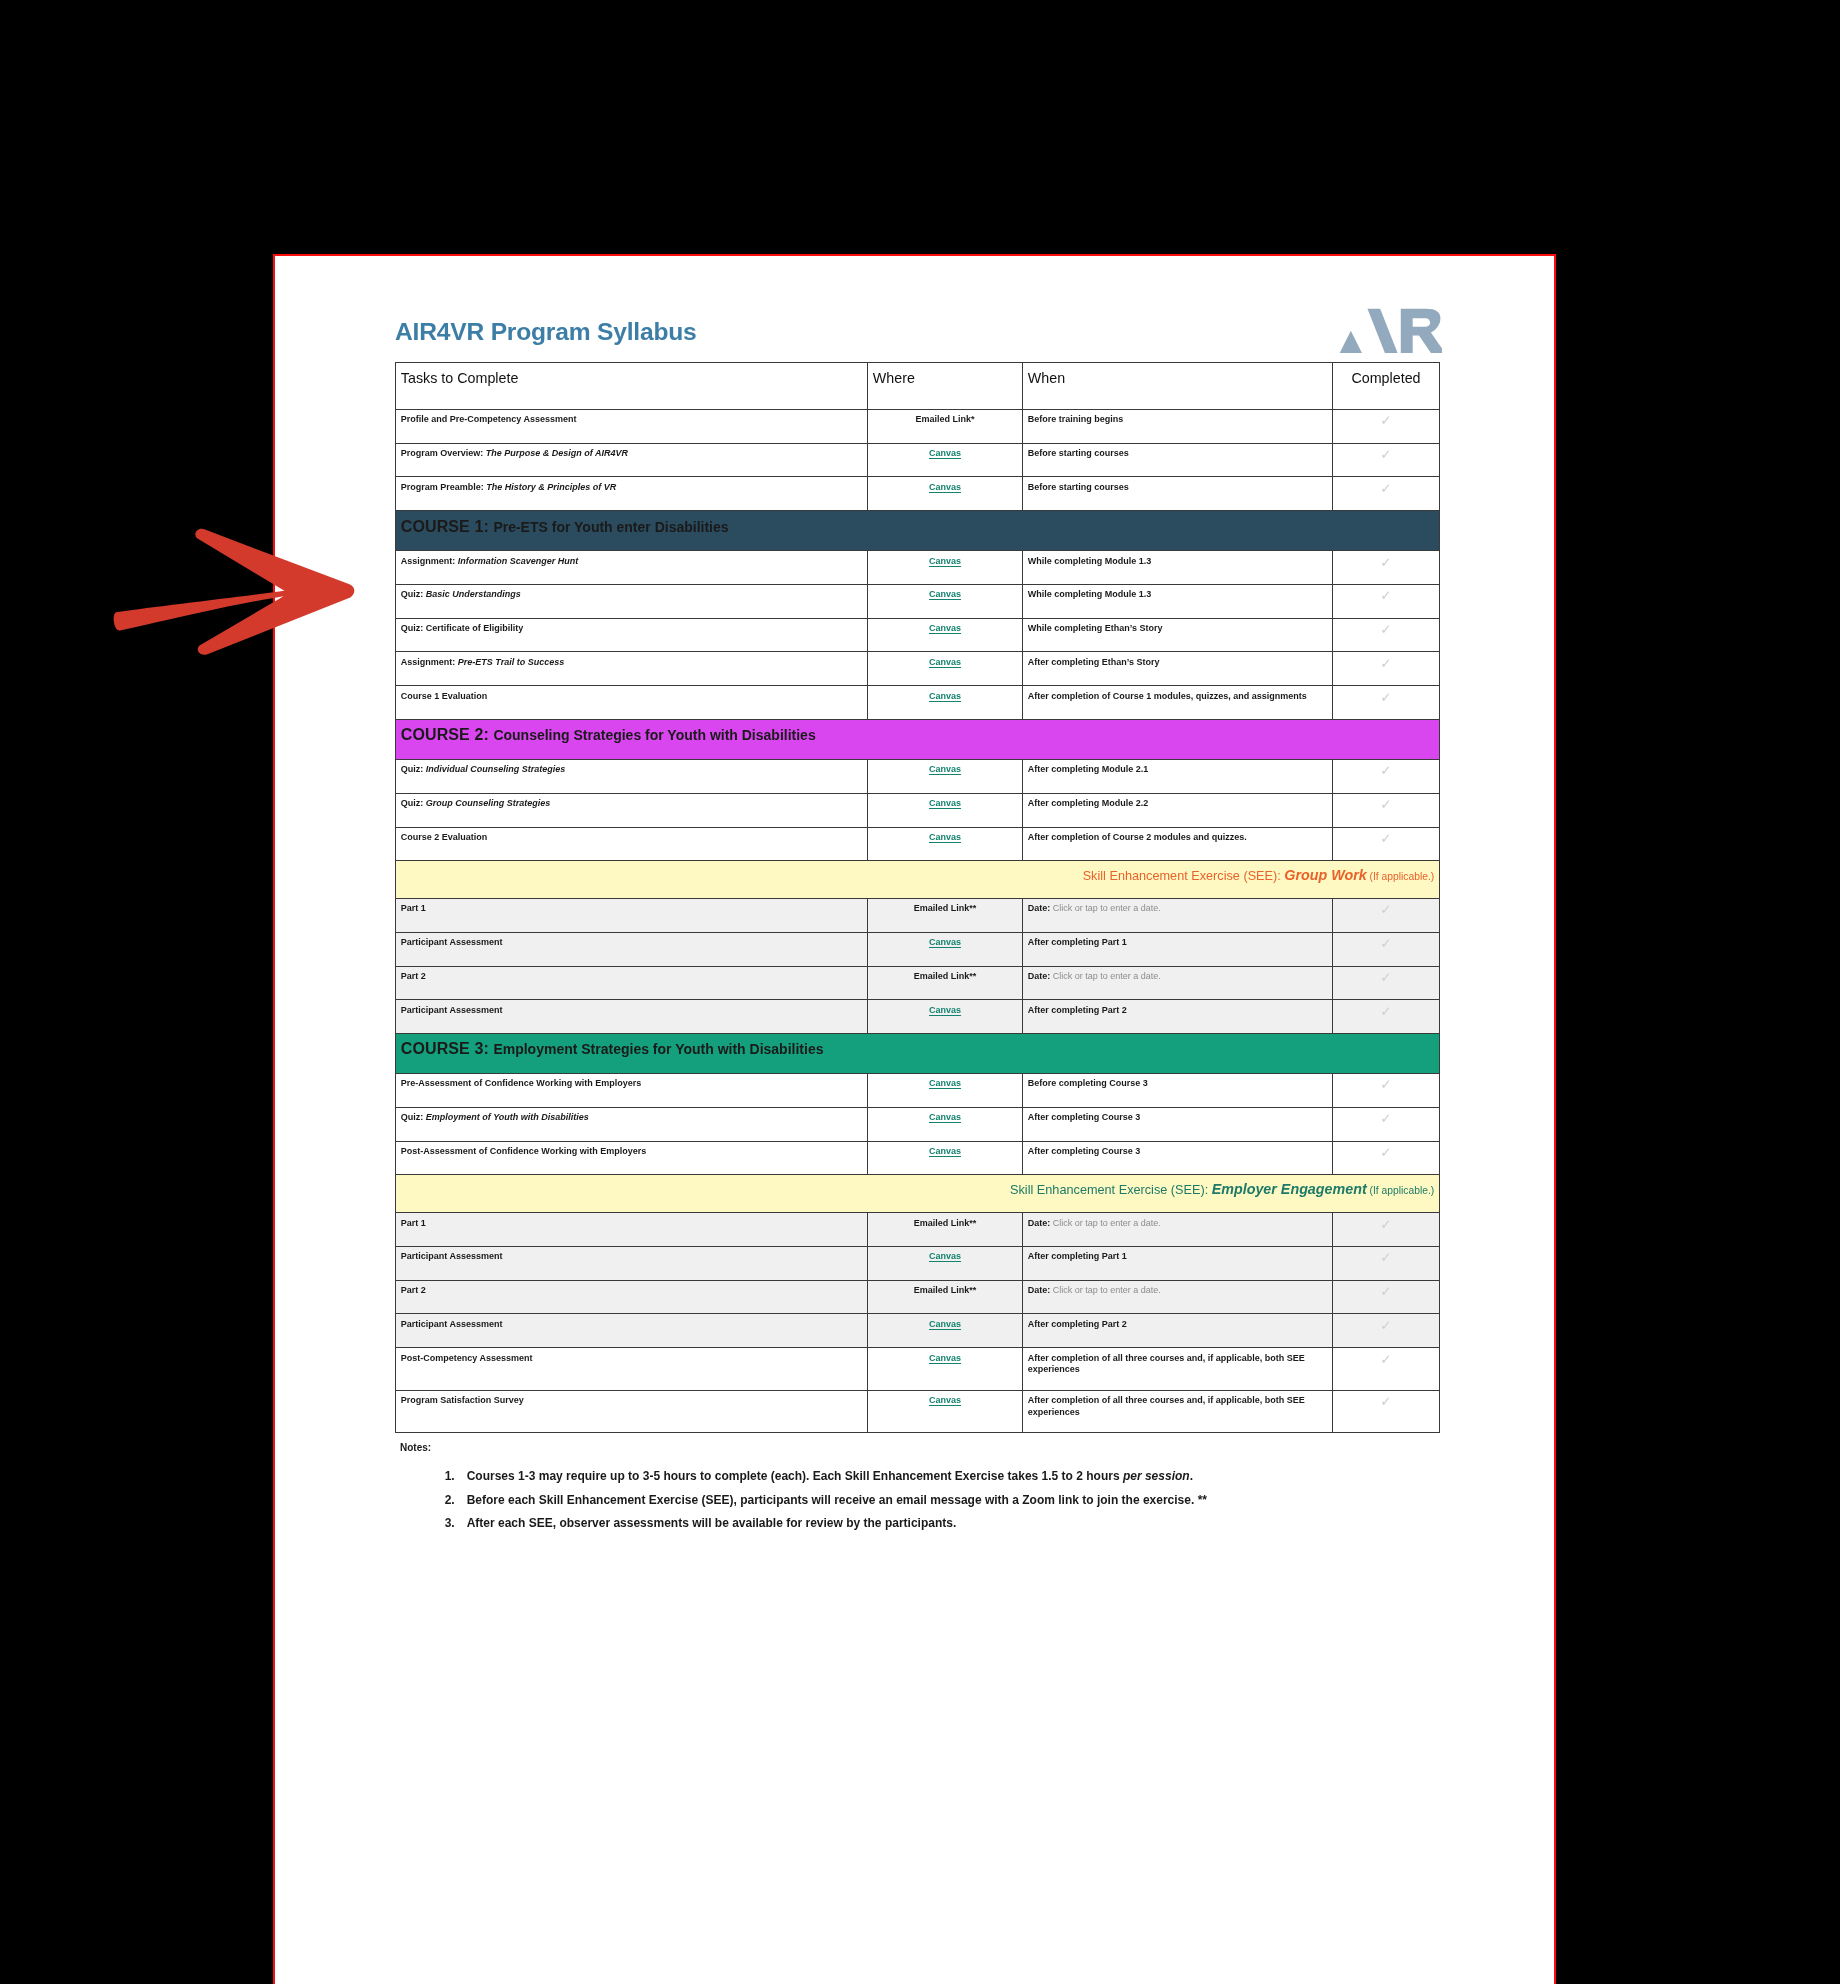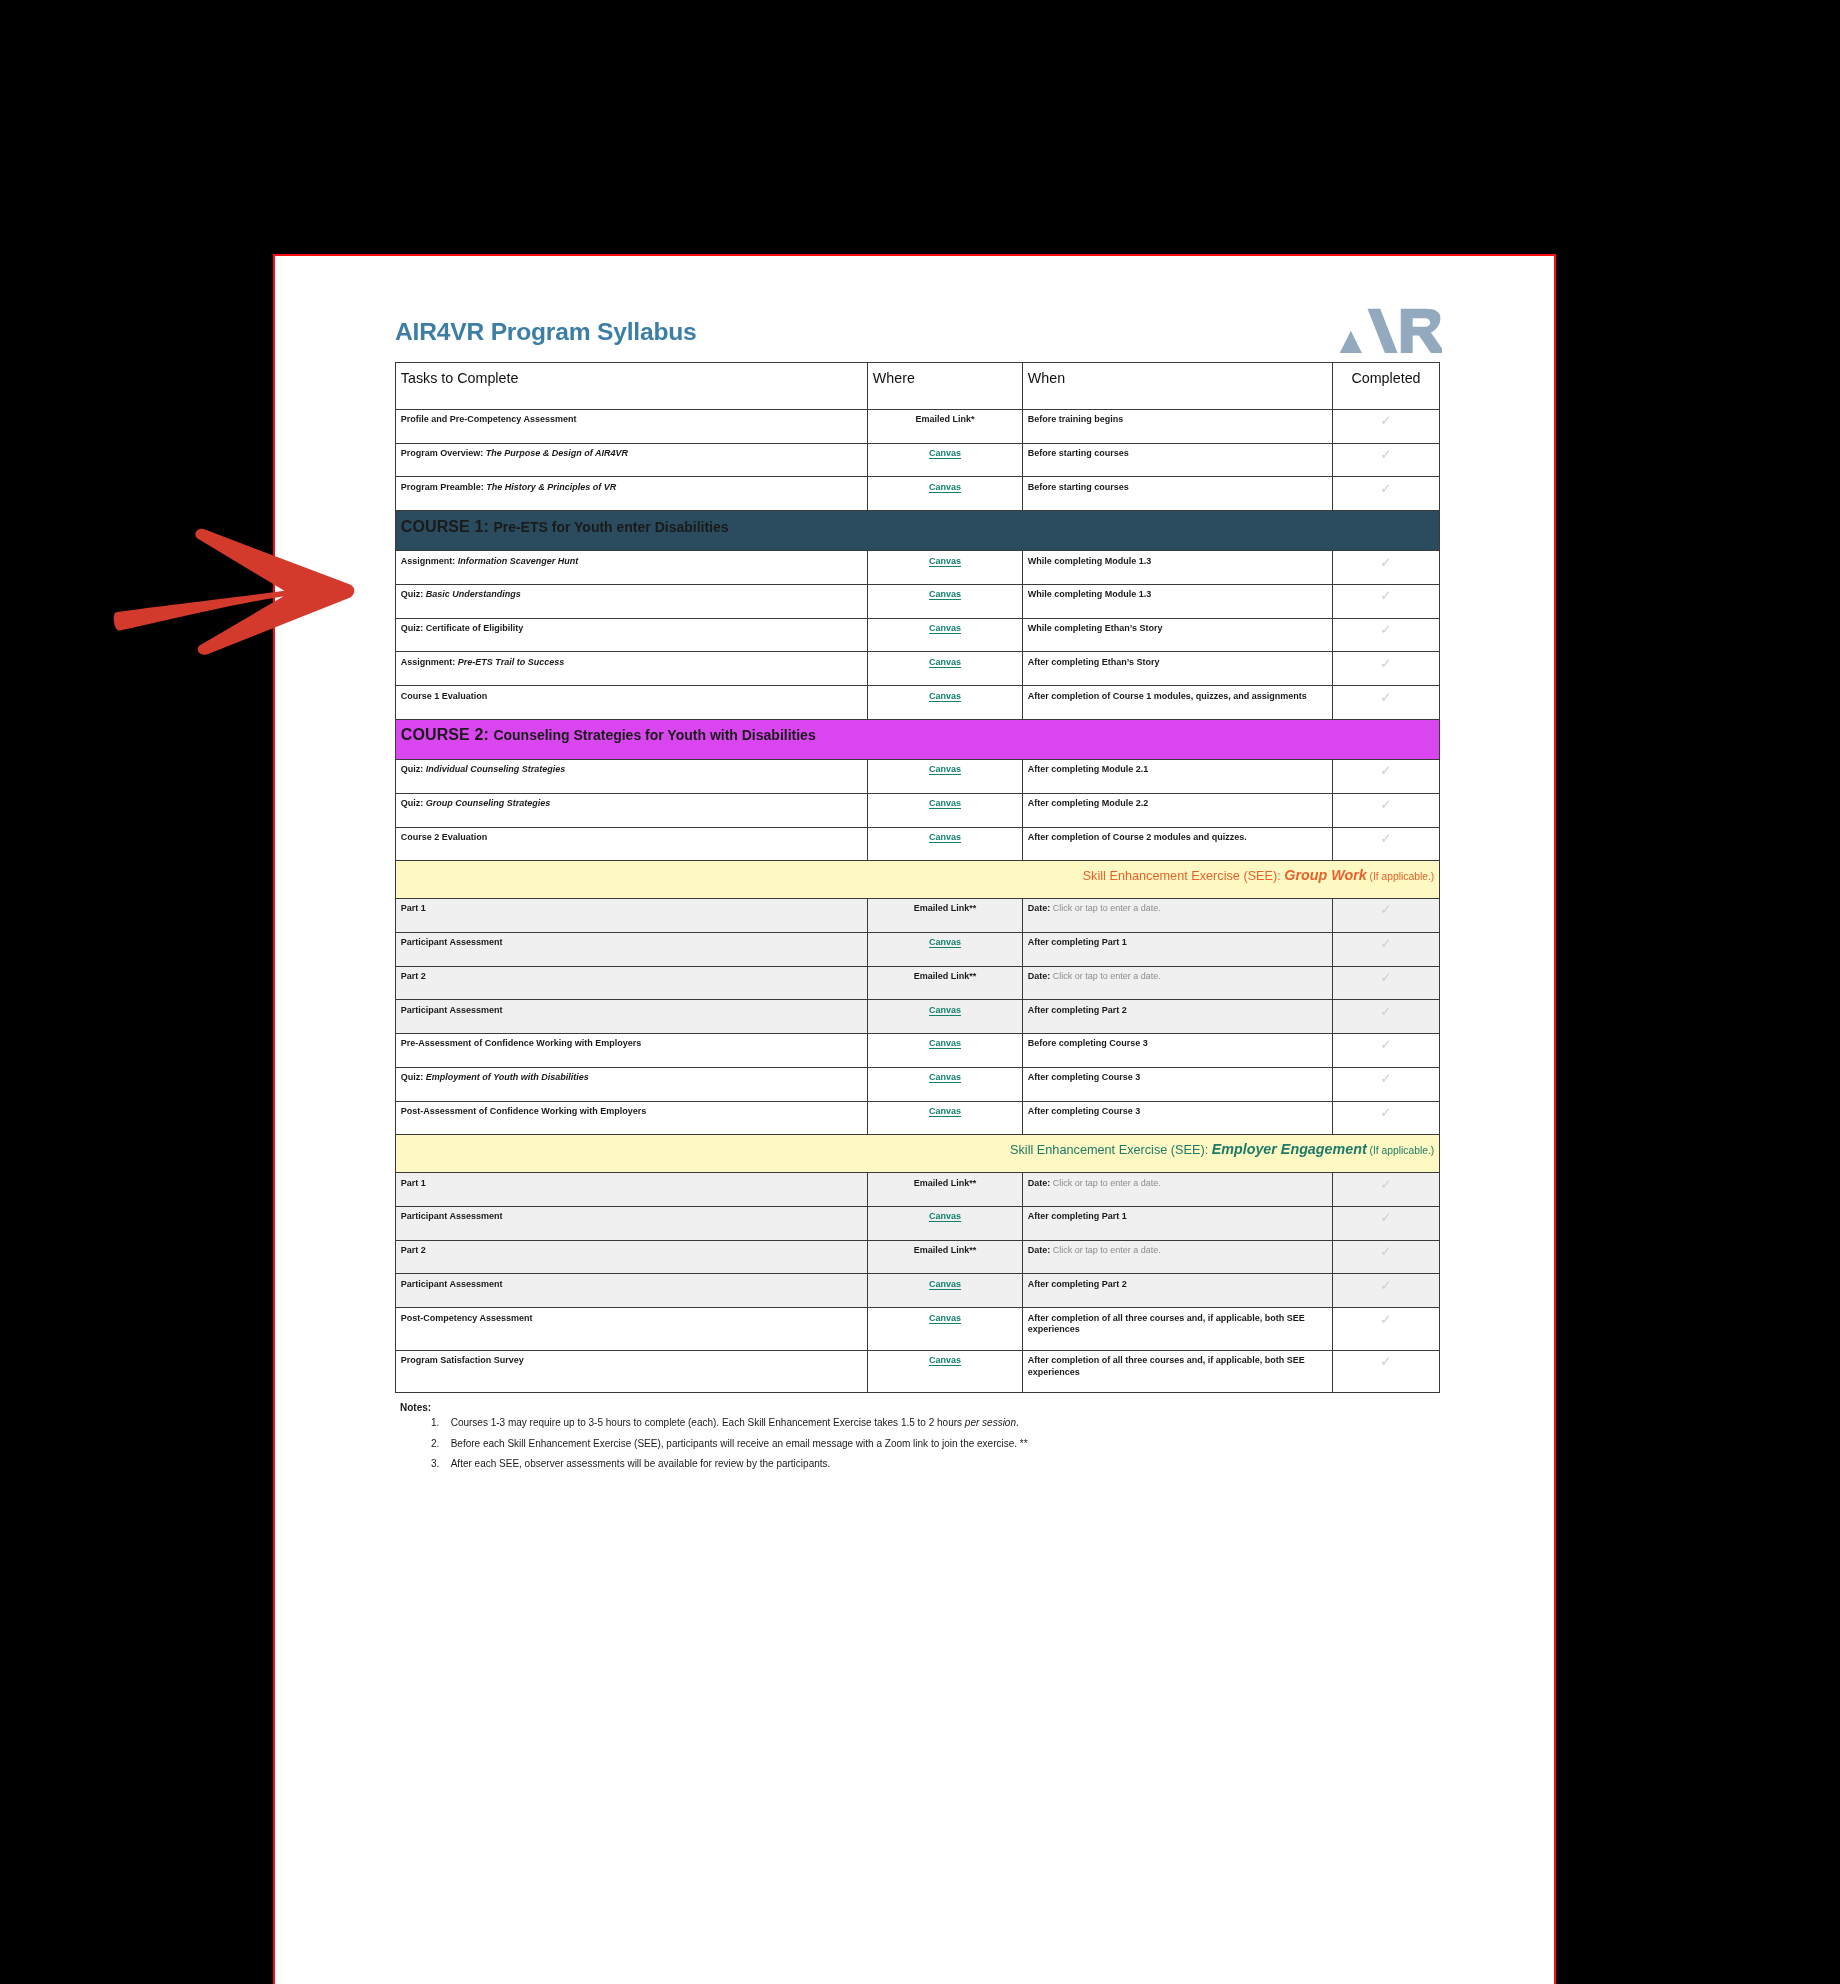--- a/index.html
+++ b/index.html
@@ -104,22 +104,22 @@
   .check{
     display:inline-block;color:#cfcfcf;font-size:13.5px;line-height:1;
     font-weight:400;
   }
   td.done{text-align:center;padding-top:5.6px;}
 
   
   #notes{margin-top:8.7px;width:1044px;}
   #notes-title{font-size:10px;font-weight:700;color:#1a1a1a;margin:0 0 4px 5px;}
   ol.notes-list{
-    margin:0;padding-left:47px;
-    font-size:10px;font-weight:400;color:#1a1a1a;
+    margin:16px;padding-left:47px;
+    font-size:12px;font-weight:700;color:#1a1a1a;
   }
   ol.notes-list li{margin-bottom:9.5px;padding-left:8.7px;}
   ol.notes-list li em{font-style:italic;}
 
   
   #annotation-arrow{
     position:absolute;
     left:113px; top:528px;
     width:246px; height:127px;
     pointer-events:none;
@@ -249,20 +249,23 @@
             <td class="shade"><span class="date-label">Date: </span><span class="date-ph">Click or tap to enter a date.</span></td>
             <td class="done ctr shade"><span class="check">✓</span></td>
           </tr>
           <tr>
             <td class="shade"><span class="bold">Participant Assessment</span></td>
             <td class="ctr shade"><span class="canvas-link">Canvas</span></td>
             <td class="shade"><span class="bold">After completing Part 2</span></td>
             <td class="done ctr shade"><span class="check">✓</span></td>
           </tr>
           <tr>
+            <td class="band c3" colspan="4"><span class="lead">COURSE 3: </span><span class="name">Employment Strategies for Youth with Disabilities</span></td>
+          </tr>
+          <tr>
             <td><span class="bold">Pre-Assessment of Confidence Working with Employers</span></td>
             <td class="ctr"><span class="canvas-link">Canvas</span></td>
             <td><span class="bold">Before completing Course 3</span></td>
             <td class="done ctr"><span class="check">✓</span></td>
           </tr>
           <tr>
             <td><span class="bold">Quiz: </span><span class="ital">Employment of Youth with Disabilities</span></td>
             <td class="ctr"><span class="canvas-link">Canvas</span></td>
             <td><span class="bold">After completing Course 3</span></td>
             <td class="done ctr"><span class="check">✓</span></td>

